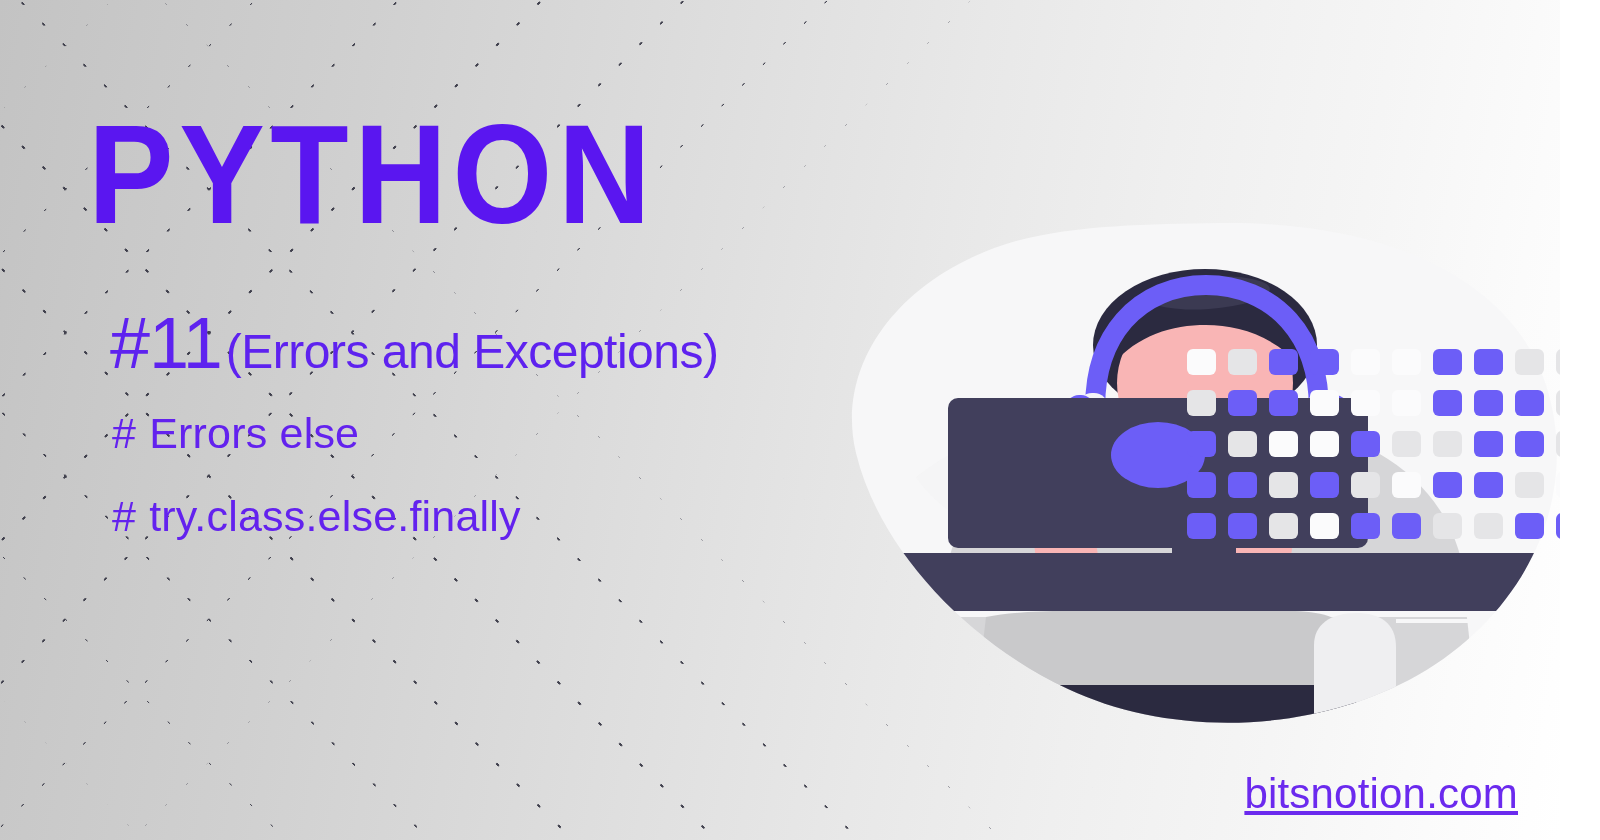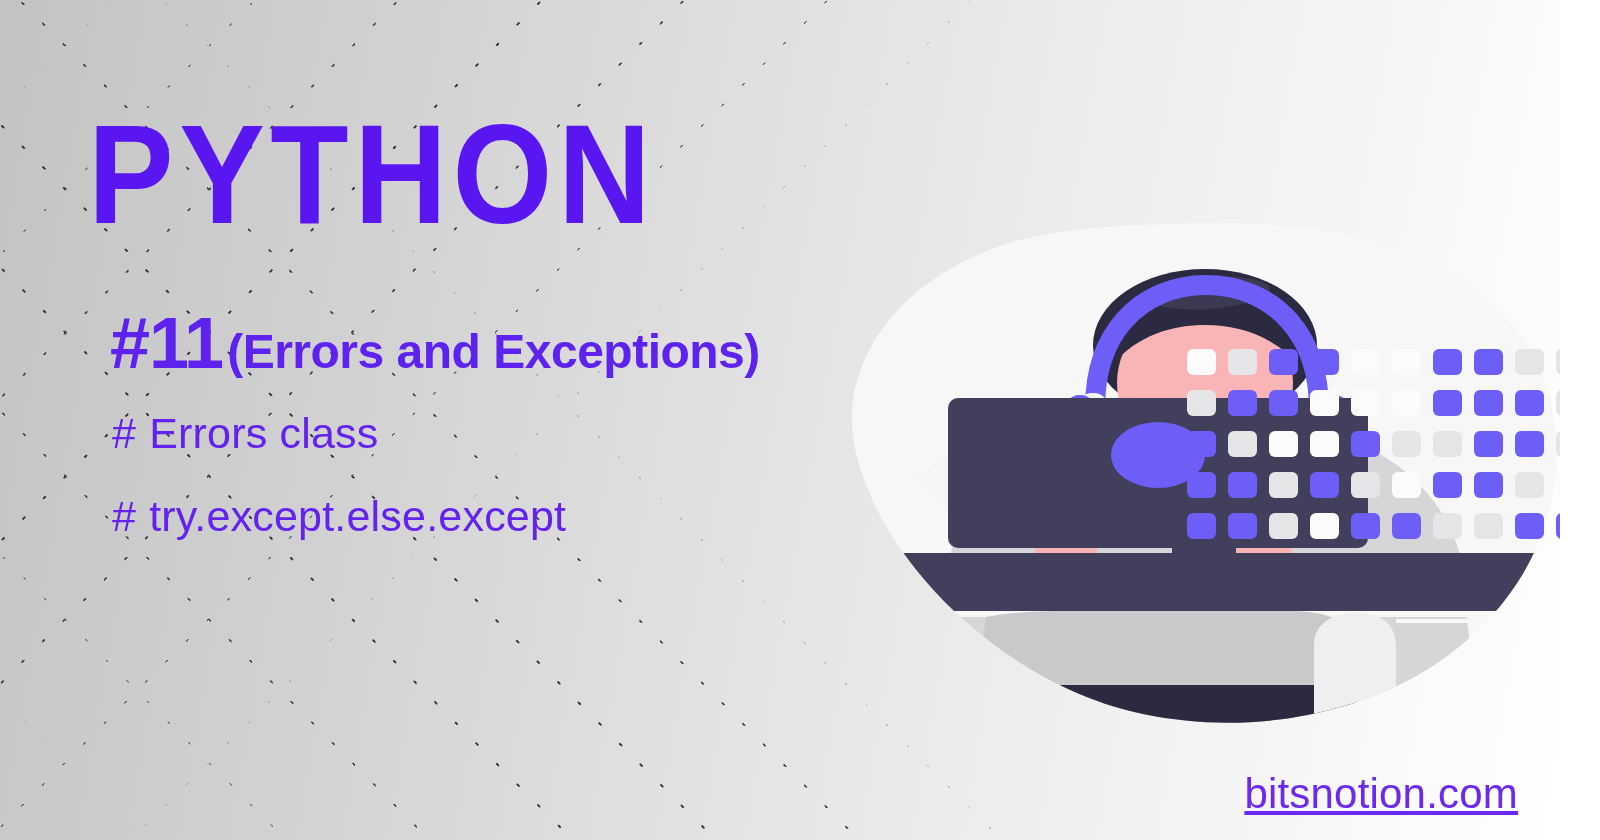--- a/index.html
+++ b/index.html
@@ -60,21 +60,21 @@
     transform-origin: left top;
     white-space: nowrap;
   }
 
   .subtitle {
     position: absolute;
     left: 110px;
     top: 302px;
     white-space: nowrap;
     color: #5e22ef;
-    font-weight: 700;
+    font-weight: 400;
     text-align: center;
   }
   .subtitle .num {
     font-size: 72px;
     letter-spacing: -1px;
     vertical-align: baseline;
   }
   .subtitle .paren {
     font-size: 48px;
     letter-spacing: -0.5px;
@@ -304,22 +304,22 @@
   </div>
 
   <div class="title">PYTHON</div>
 
   <div class="subtitle">
     <span class="num">#11</span><span class="paren">(Errors and Exceptions)</span>
   </div>
 
   <div class="bullets">
     <div class="bullet">
-      <span class="hash">#</span><span>Errors class</span>
+      <span class="hash">#</span><span>Errors else</span>
     </div>
     <div class="bullet">
-      <span class="hash">#</span><span>try.except.else.except</span>
+      <span class="hash">#</span><span>try.class.else.finally</span>
     </div>
   </div>
 
   <div class="site">bitsnotion.com</div>
 
 </div>
 
 </body></html>

